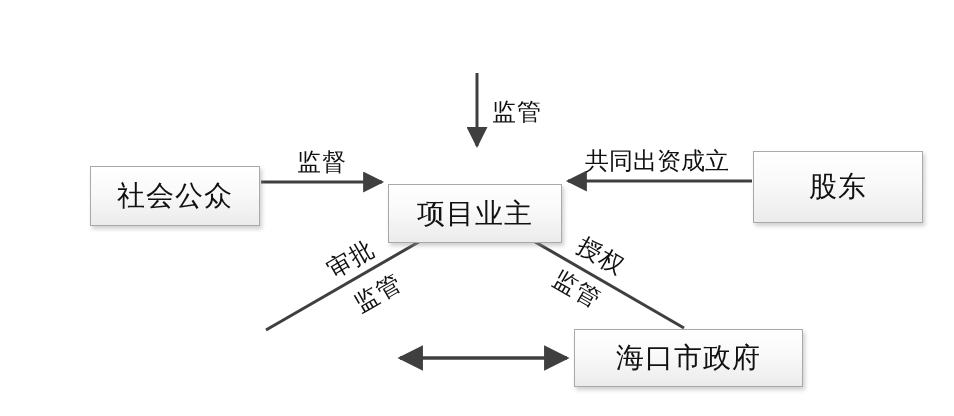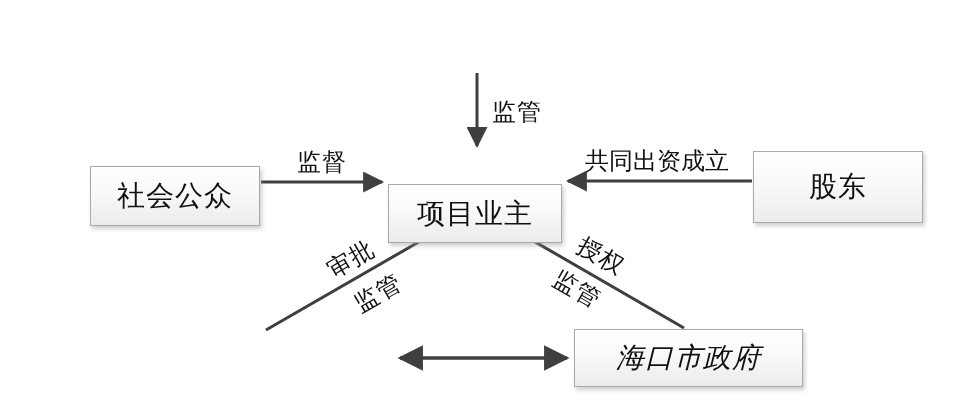--- a/index.html
+++ b/index.html
@@ -23,21 +23,21 @@
     color: #111111;
     letter-spacing: 1px;
     white-space: nowrap;
     box-sizing: border-box;
   }
   .node-provincial   { left: 265px; top: 19px;  width: 425px; height: 53px; }
   .node-owner        { left: 388px; top: 152px; width: 174px; height: 59px; margin-top: 32px; }
   .node-public       { left: 90px;  top: 166px; width: 170px; height: 60px; }
   .node-shareholders { left: 753px; top: 151px; width: 170px; height: 72px; }
   .node-hainan       { left: 134px; top: 331px; width: 259px; height: 56px; }
-  .node-haikou       { left: 574px; top: 329px; width: 229px; height: 58px; font-style: italic; }
+  .node-haikou       { left: 574px; top: 329px; width: 229px; height: 58px; }
 
   .edge-label {
     position: absolute;
     font-size: 24px;
     color: #111111;
     white-space: nowrap;
     letter-spacing: 1px;
   }
   .lbl-top    { left: 492px; top: 96px;  }
   .lbl-left   { left: 297px; top: 146px; }

